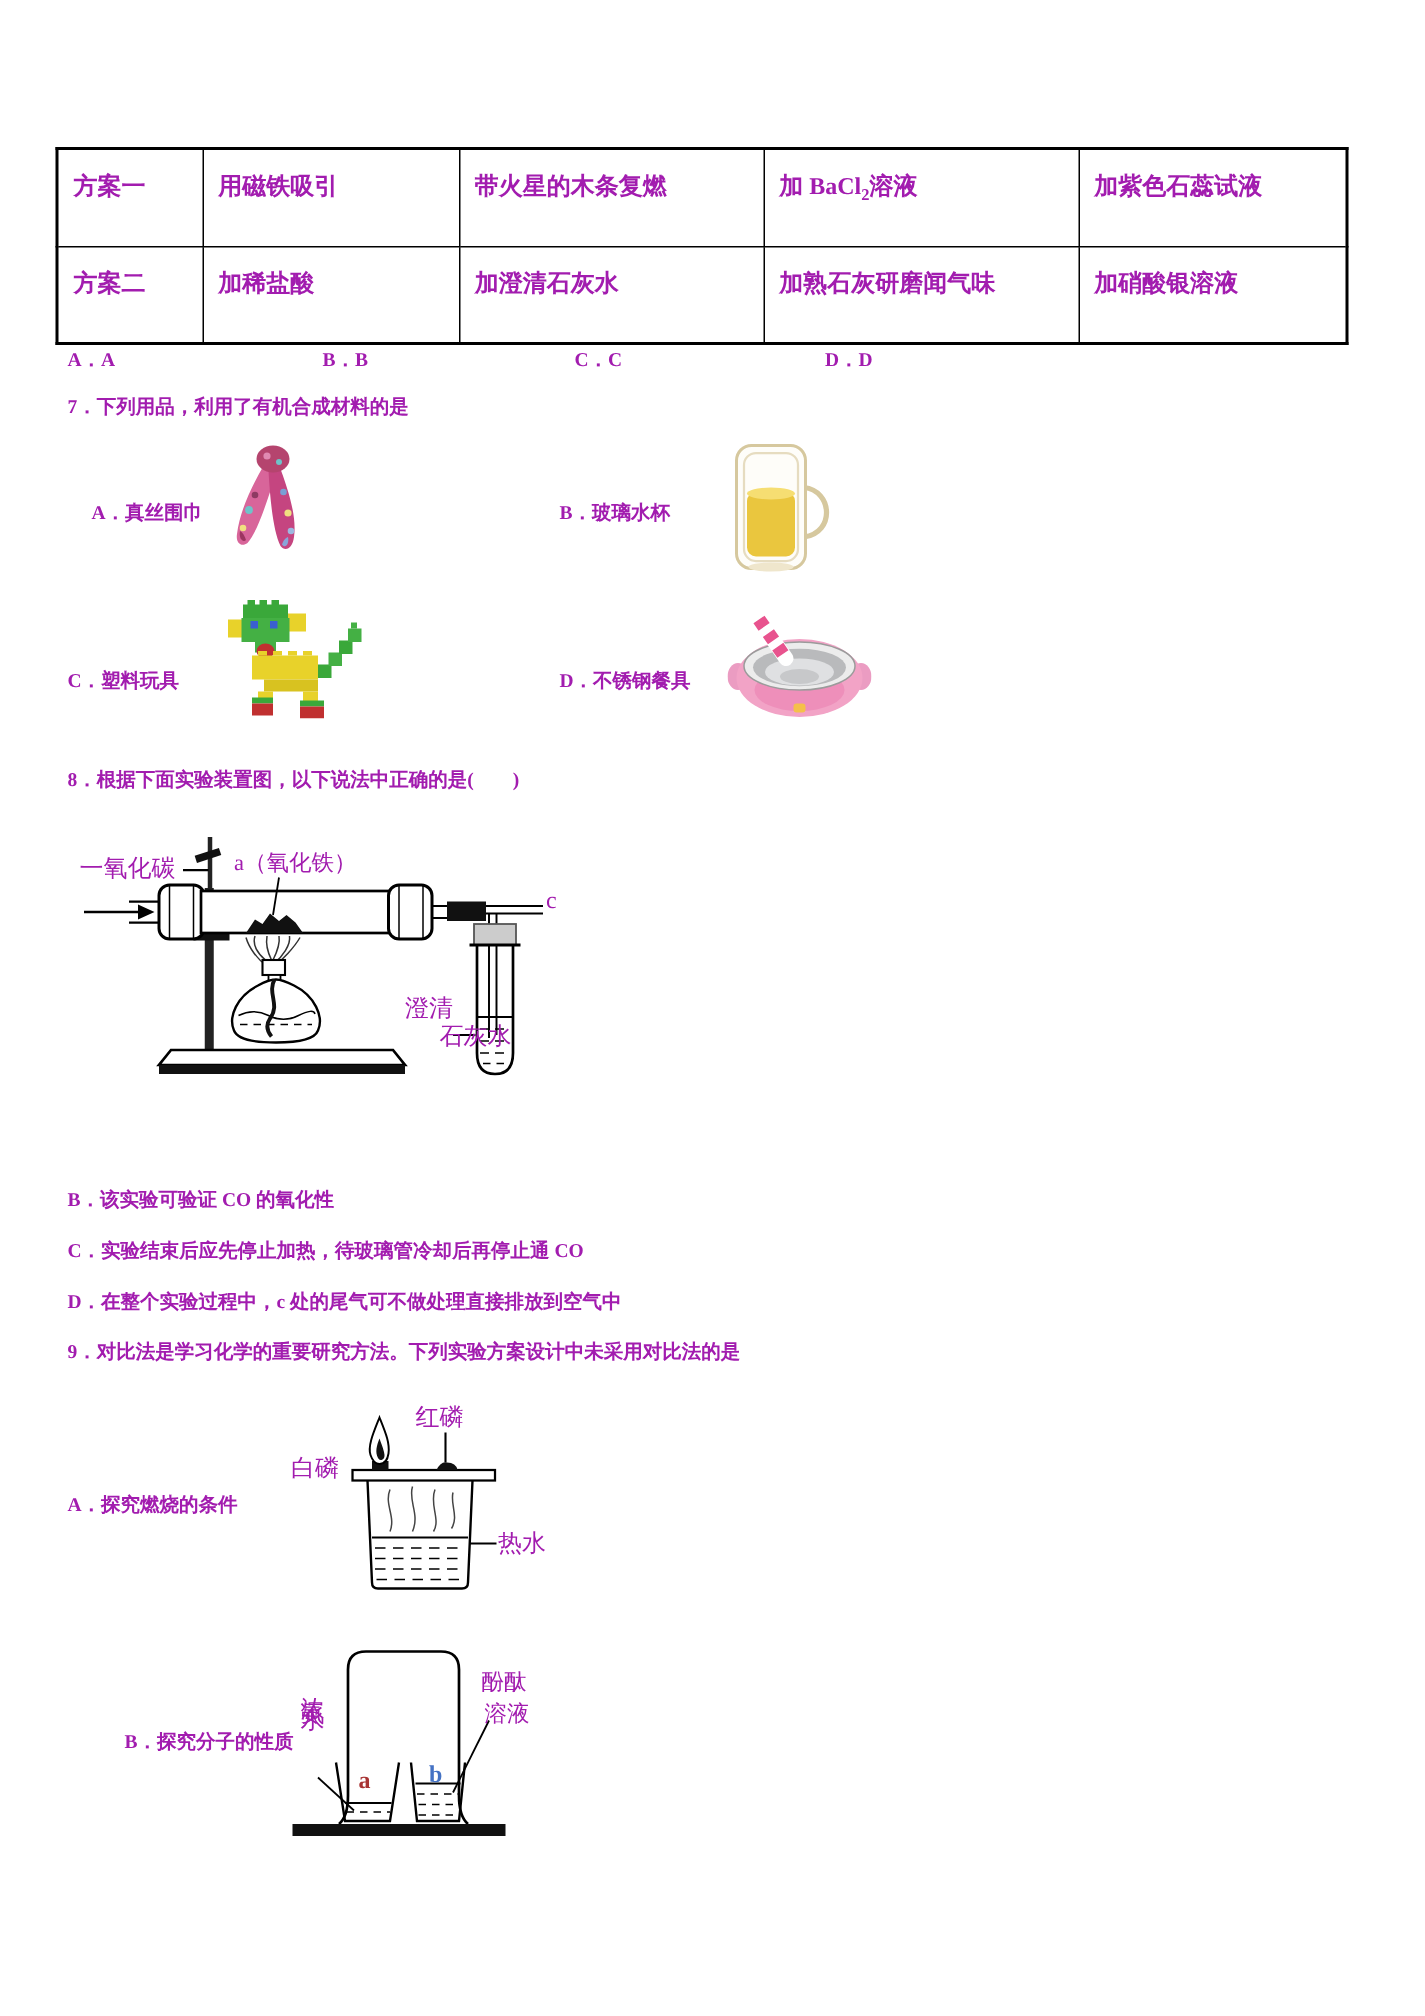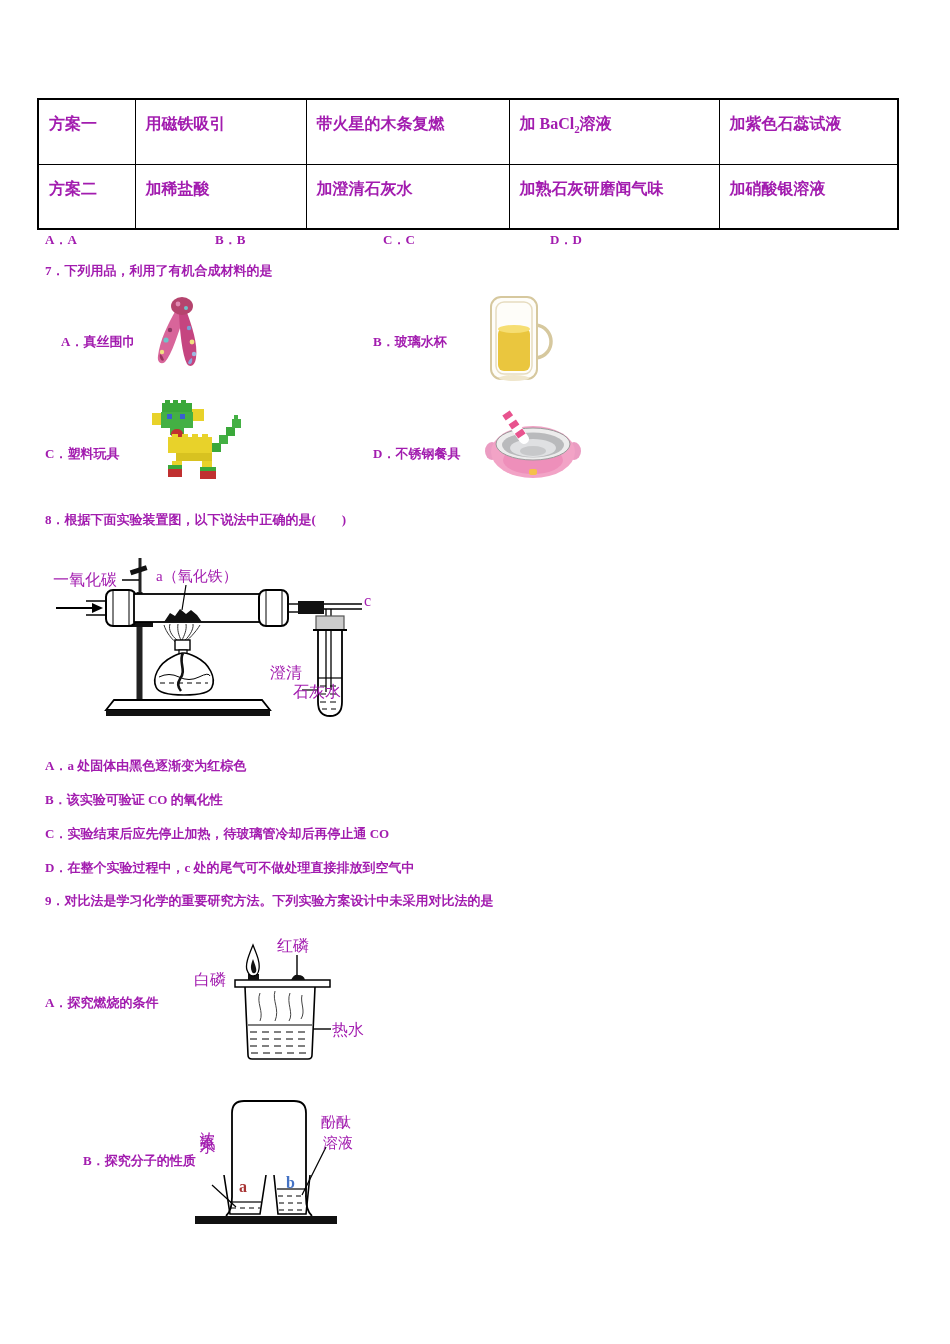--- a/index.html
+++ b/index.html
@@ -205,21 +205,20 @@
 
       <line x1="272" y1="138" x2="287" y2="138" stroke="#000" stroke-width="1.2"></line>
     </svg>
     <span class="lbl" style="left:23px;top:19px;">一氧化碳</span>
     <span class="lbl lbl-s" style="left:126px;top:16px;">a（氧化铁）</span>
     <span class="lbl" style="left:334px;top:40px;">c</span>
     <span class="lbl" style="left:240px;top:112px;">澄清</span>
     <span class="lbl" style="left:222px;top:131px;margin-left:41px;">石灰水</span>
   </div>
 
-  <span class="txt" style="left:45px;top:758px;">A．a 处固体由黑色逐渐变为红棕色</span>
   <span class="txt" style="left:45px;top:792px;">B．该实验可验证 CO 的氧化性</span>
   <span class="txt" style="left:45px;top:826px;">C．实验结束后应先停止加热，待玻璃管冷却后再停止通 CO</span>
   <span class="txt" style="left:45px;top:860px;">D．在整个实验过程中，c 处的尾气可不做处理直接排放到空气中</span>
 
   <span class="txt" style="left:45px;top:893px;">9．对比法是学习化学的重要研究方法。下列实验方案设计中未采用对比法的是</span>
   <span class="txt" style="left:45px;top:995px;">A．探究燃烧的条件</span>
   <span class="txt" style="left:45px;top:1153px;margin-left:38px;">B．探究分子的性质</span>
 
   <div class="diagram" style="left:190px;top:933px;width:185px;height:140px;">
     <svg width="185" height="140" viewBox="0 0 185 140">

